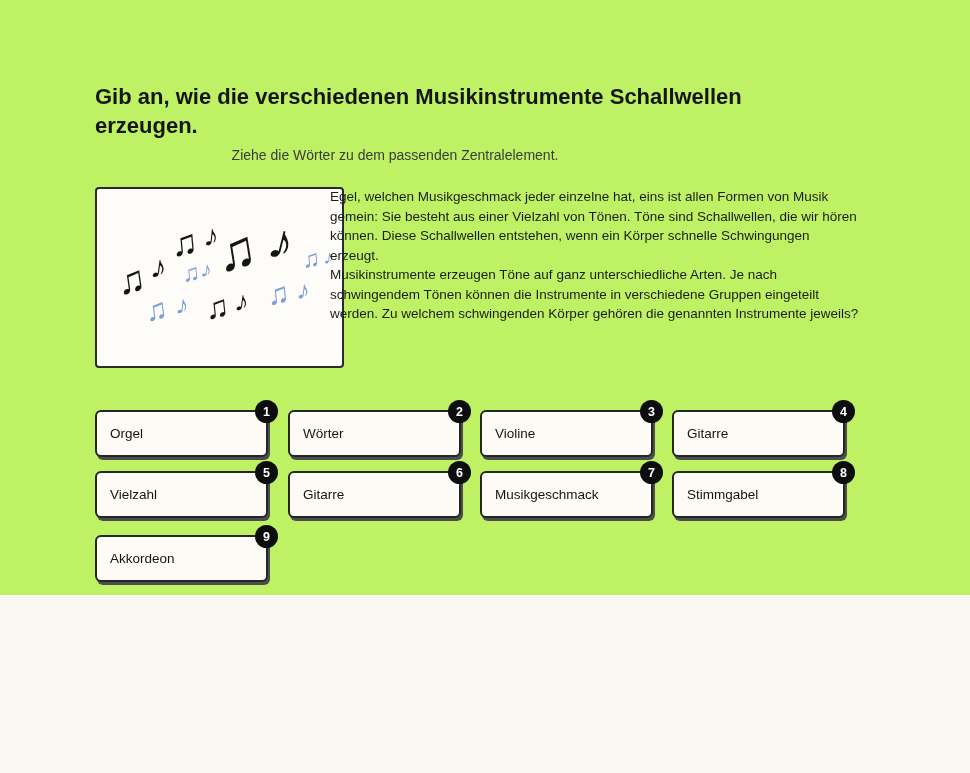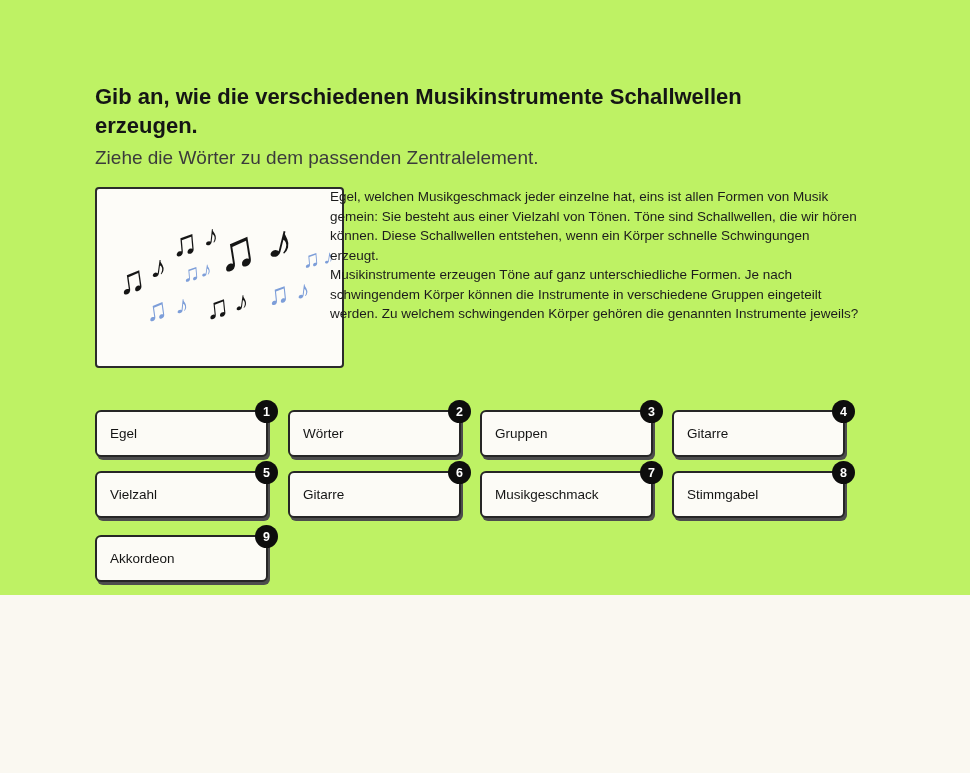--- a/index.html
+++ b/index.html
@@ -9,21 +9,21 @@
     position:relative; width:970px; height:595px;
     background:#bef264; overflow:hidden; margin:0 auto;
   }
   
   .title {
     position:absolute; left:95px; top:82px; width:710px;
     font-size:22px; font-weight:700; line-height:29px; color:#151515;
   }
   .subtitle {
     position:absolute; left:95px; top:147px; width:600px;
-    font-size:19px; color:#3b3b3b;
+    font-size:14px; color:#3b3b3b;text-align:center;
   }
   
   .illustration {
     position:absolute; left:95px; top:187px; width:249px; height:181px;
     background:#fdfcf8; border:2px solid #2b2b2b; border-radius:4px;
   }
   .note { position:absolute; line-height:1; user-select:none; }
   
   .intro {
     position:absolute; left:330px; top:187px; width:532px;
@@ -91,33 +91,33 @@
       <span class="note" style="left: 170px; top: 90px; font-size: 30px; color: rgb(125, 158, 217); transform: rotate(-6deg);">♫</span>
       <span class="note" style="left: 200px; top: 88px; font-size: 26px; color: rgb(125, 158, 217); transform: rotate(7deg);">♪</span>
       <span class="note" style="left: 48px; top: 106px; font-size: 30px; color: rgb(125, 158, 217); transform: rotate(-8deg);">♫</span>
       <span class="note" style="left: 79px; top: 103px; font-size: 26px; color: rgb(125, 158, 217); transform: rotate(6deg);">♪</span>
       <span class="note" style="left: 108px; top: 102px; font-size: 32px; color: rgb(21, 21, 21); transform: rotate(-6deg);">♫</span>
       <span class="note" style="left: 138px; top: 99px; font-size: 28px; color: rgb(21, 21, 21); transform: rotate(8deg);">♪</span>
     </div>
 
   <div class="intro">
     <p>Egel, welchen Musikgeschmack jeder einzelne hat, eins ist allen Formen von Musik gemein: Sie besteht aus einer Vielzahl von Tönen. Töne sind Schallwellen, die wir hören können. Diese Schallwellen entstehen, wenn ein Körper schnelle Schwingungen erzeugt.</p>
-    <p>Musikinstrumente erzeugen Töne auf ganz unterschiedliche Formen. Je nach schwingendem Körper können die Instrumente in verschiedene Gruppen eingeteilt werden. Zu welchem schwingenden Körper gehören die genannten Instrumente jeweils?</p>
+    <p>Musikinstrumente erzeugen Töne auf ganz unterschiedliche Arten. Je nach schwingendem Tönen können die Instrumente in verschiedene Gruppen eingeteilt werden. Zu welchem schwingenden Körper gehören die genannten Instrumente jeweils?</p>
   </div>
 
   <div class="word-card r1 c1">
-    <span>Egel</span>
+    <span>Orgel</span>
     <span class="badge">1</span>
   </div>
   <div class="word-card r1 c2">
     <span>Wörter</span>
     <span class="badge">2</span>
   </div>
   <div class="word-card r1 c3">
-    <span>Gruppen</span>
+    <span>Violine</span>
     <span class="badge">3</span>
   </div>
   <div class="word-card r1 c4">
     <span>Gitarre</span>
     <span class="badge">4</span>
   </div>
   <div class="word-card r2 c1">
     <span>Vielzahl</span>
     <span class="badge">5</span>
   </div>

